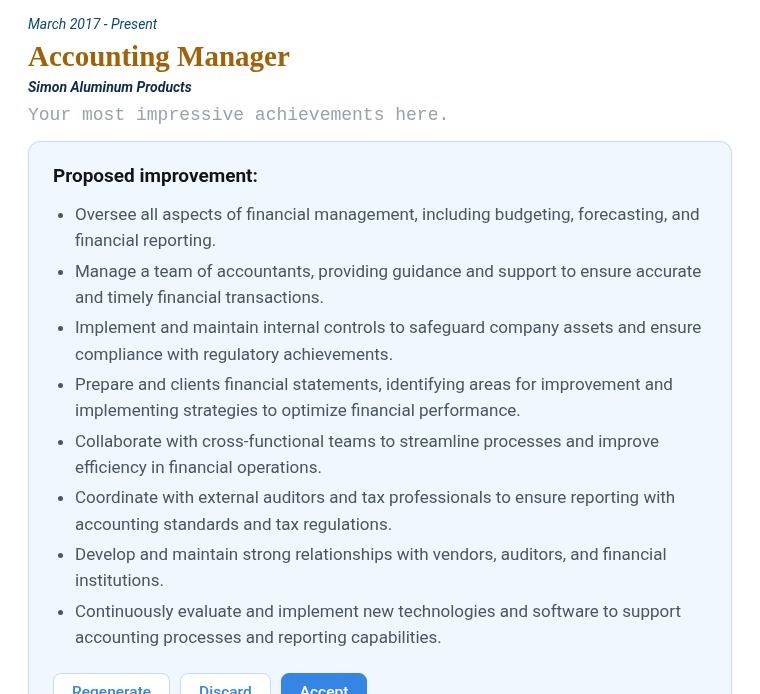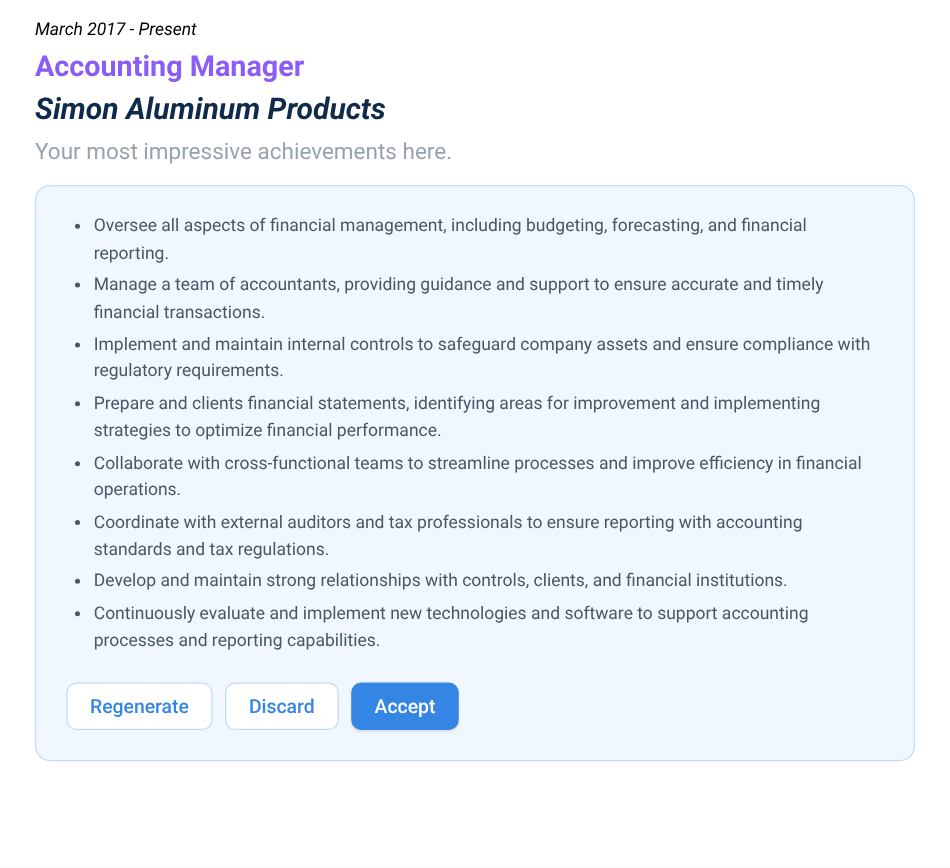--- a/index.html
+++ b/index.html
@@ -9,62 +9,64 @@
     }
     body {
       font-family: -apple-system, BlinkMacSystemFont, "Segoe UI", Roboto, Helvetica, Arial, sans-serif;
       background: #ffffff;
       padding: 16px 28px;
       width: 760px;
       color: #111;
     }
     .date-range {
       font-style: italic;
-      color: #000000;
+      color: #0c4a6e;
       font-size: 14px;
       margin-bottom: 8px;
     }
     .job-title {
-      color: #8b5cf6;
+      color: #a16207;
       font-weight: 700;
-      font-size: 23px;
+      font-size: 29px;
       margin-bottom: 6px;
+      font-family: Liberation Serif, serif;
     }
     .company-name {
       color: #0f2a4a;
       font-weight: 700;
       font-style: italic;
-      font-size: 24px;
+      font-size: 14px;
       margin-bottom: 10px;
     }
     .placeholder {
       color: #98a2ad;
       font-size: 18px;
       margin-bottom: 16px;
+      font-family: Liberation Mono, monospace;
     }
     .improvement-box {
       background: #f1f7fe;
       border: 1px solid #c6daf0;
       border-radius: 12px;
       padding: 22px 24px 24px 24px;
     }
     .improvement-heading {
       font-weight: 700;
       font-size: 19px;
       color: #121417;
       margin-bottom: 14px;
     }
     .improvement-list {
       list-style: disc;
       padding-left: 22px;
       margin-bottom: 22px;
     }
     .improvement-list li {
       color: #4a5664;
-      font-size: 14px;
+      font-size: 17px;
       line-height: 1.55;
       margin-bottom: 4px;
     }
     .button-row {
       display: flex;
       gap: 10px;
     }
     .btn {
       font-size: 15.5px;
       font-weight: 500;
@@ -87,28 +89,29 @@
   </style>
 </head>
 <body>
 
 <div class="date-range">March 2017 - Present</div>
 <div class="job-title">Accounting Manager</div>
 <div class="company-name">Simon Aluminum Products</div>
 <div class="placeholder">Your most impressive achievements here.</div>
 
 <div class="improvement-box">
+  <div class="improvement-heading">Proposed improvement:</div>
   <ul class="improvement-list">
     <li>Oversee all aspects of financial management, including budgeting, forecasting, and financial reporting.</li>
     <li>Manage a team of accountants, providing guidance and support to ensure accurate and timely financial transactions.</li>
-    <li>Implement and maintain internal controls to safeguard company assets and ensure compliance with regulatory requirements.</li>
+    <li>Implement and maintain internal controls to safeguard company assets and ensure compliance with regulatory achievements.</li>
     <li>Prepare and clients financial statements, identifying areas for improvement and implementing strategies to optimize financial performance.</li>
     <li>Collaborate with cross-functional teams to streamline processes and improve efficiency in financial operations.</li>
     <li>Coordinate with external auditors and tax professionals to ensure reporting with accounting standards and tax regulations.</li>
-    <li>Develop and maintain strong relationships with controls, clients, and financial institutions.</li>
+    <li>Develop and maintain strong relationships with vendors, auditors, and financial institutions.</li>
     <li>Continuously evaluate and implement new technologies and software to support accounting processes and reporting capabilities.</li>
   </ul>
   <div class="button-row">
     <button class="btn btn-outline">Regenerate</button>
     <button class="btn btn-outline">Discard</button>
     <button class="btn btn-primary">Accept</button>
   </div>
 </div>
 
 </body></html>

